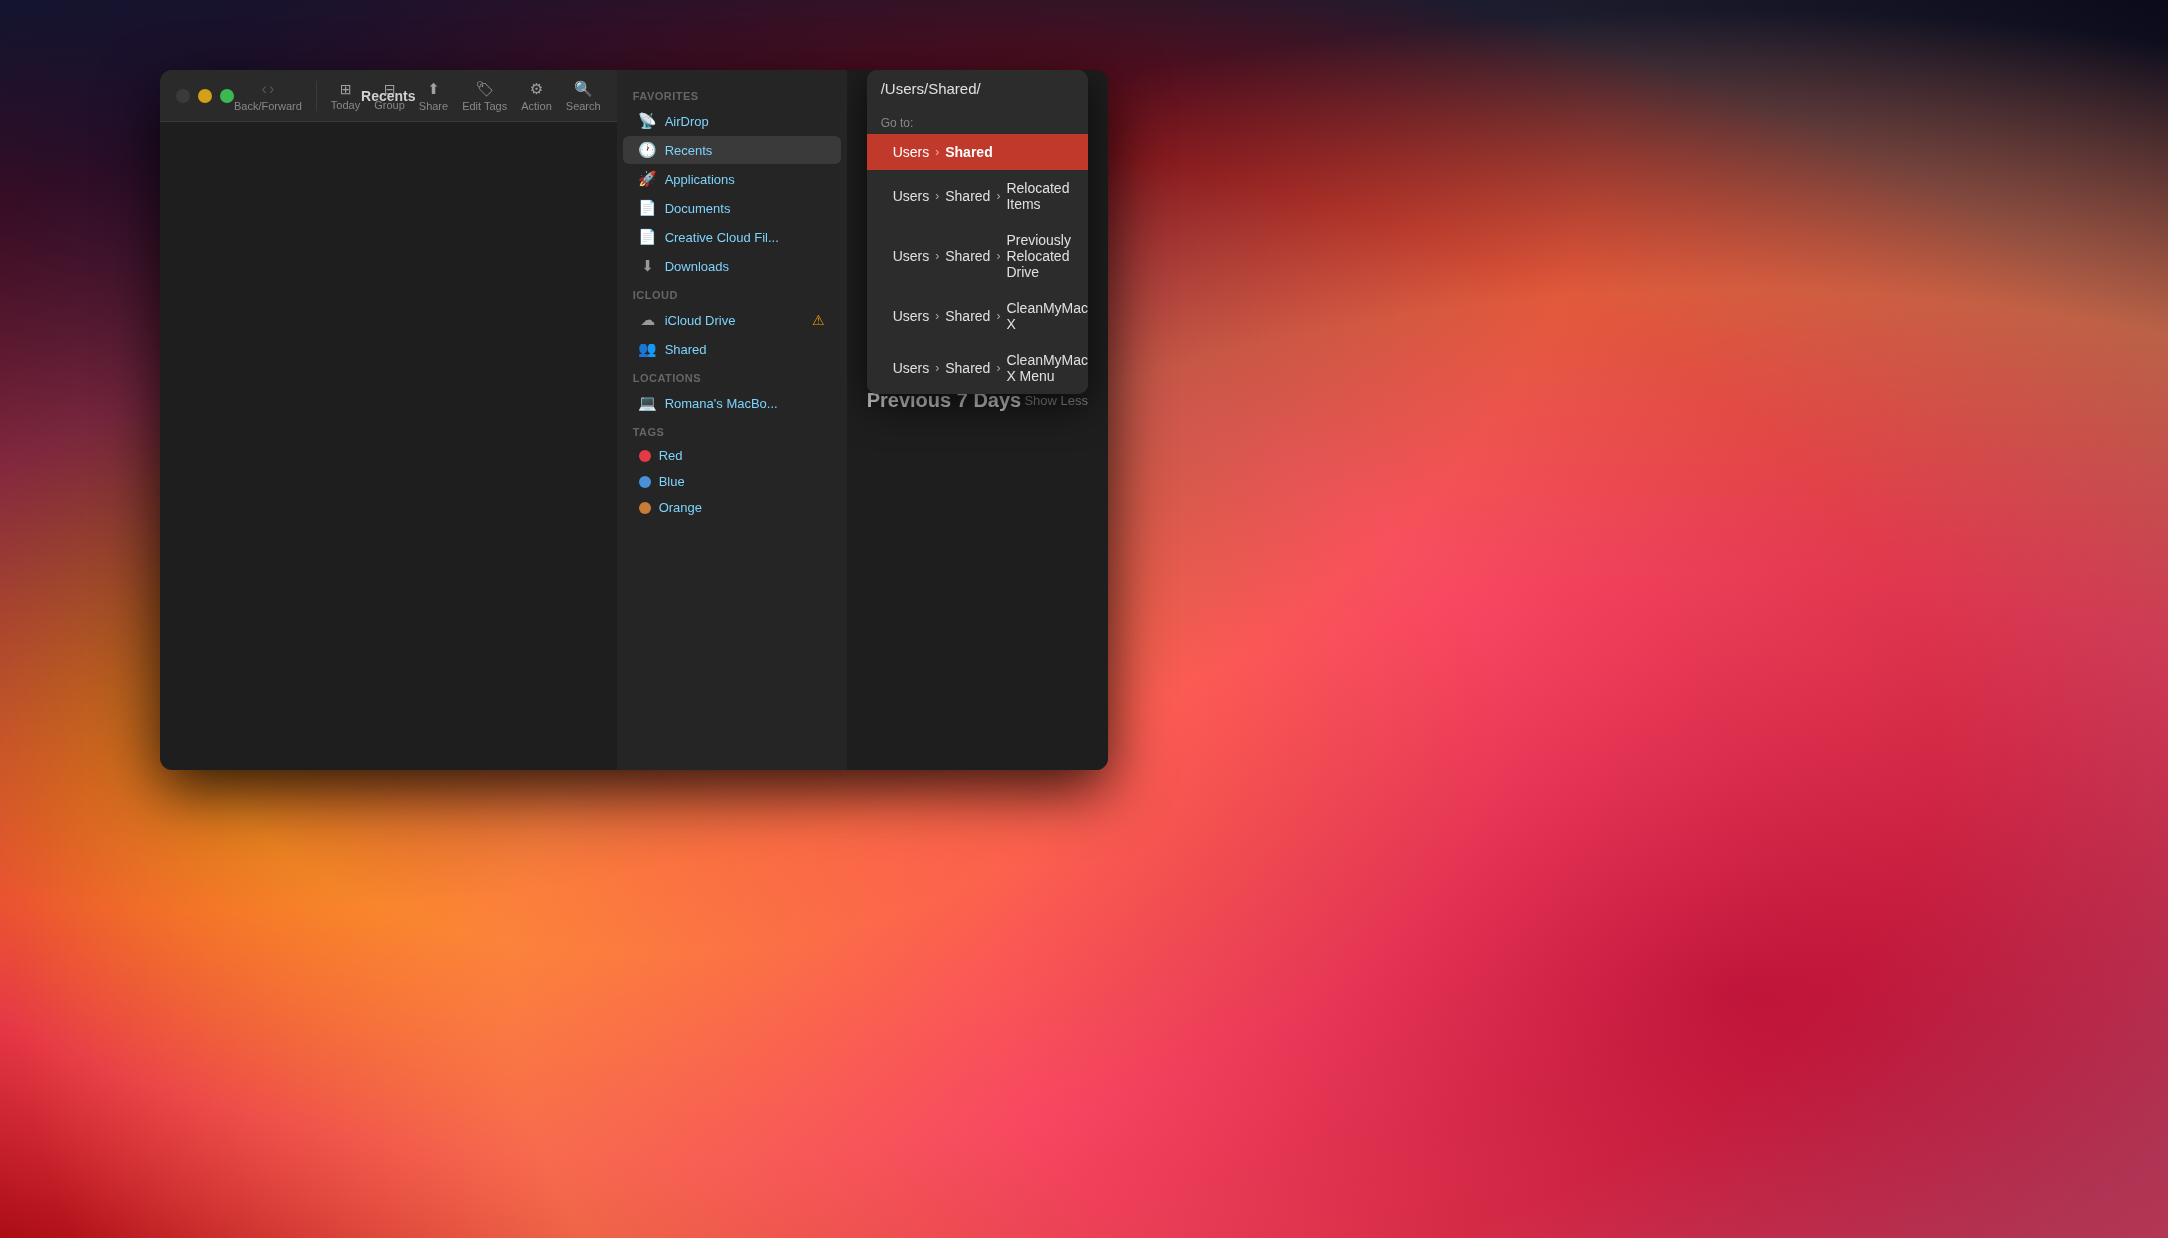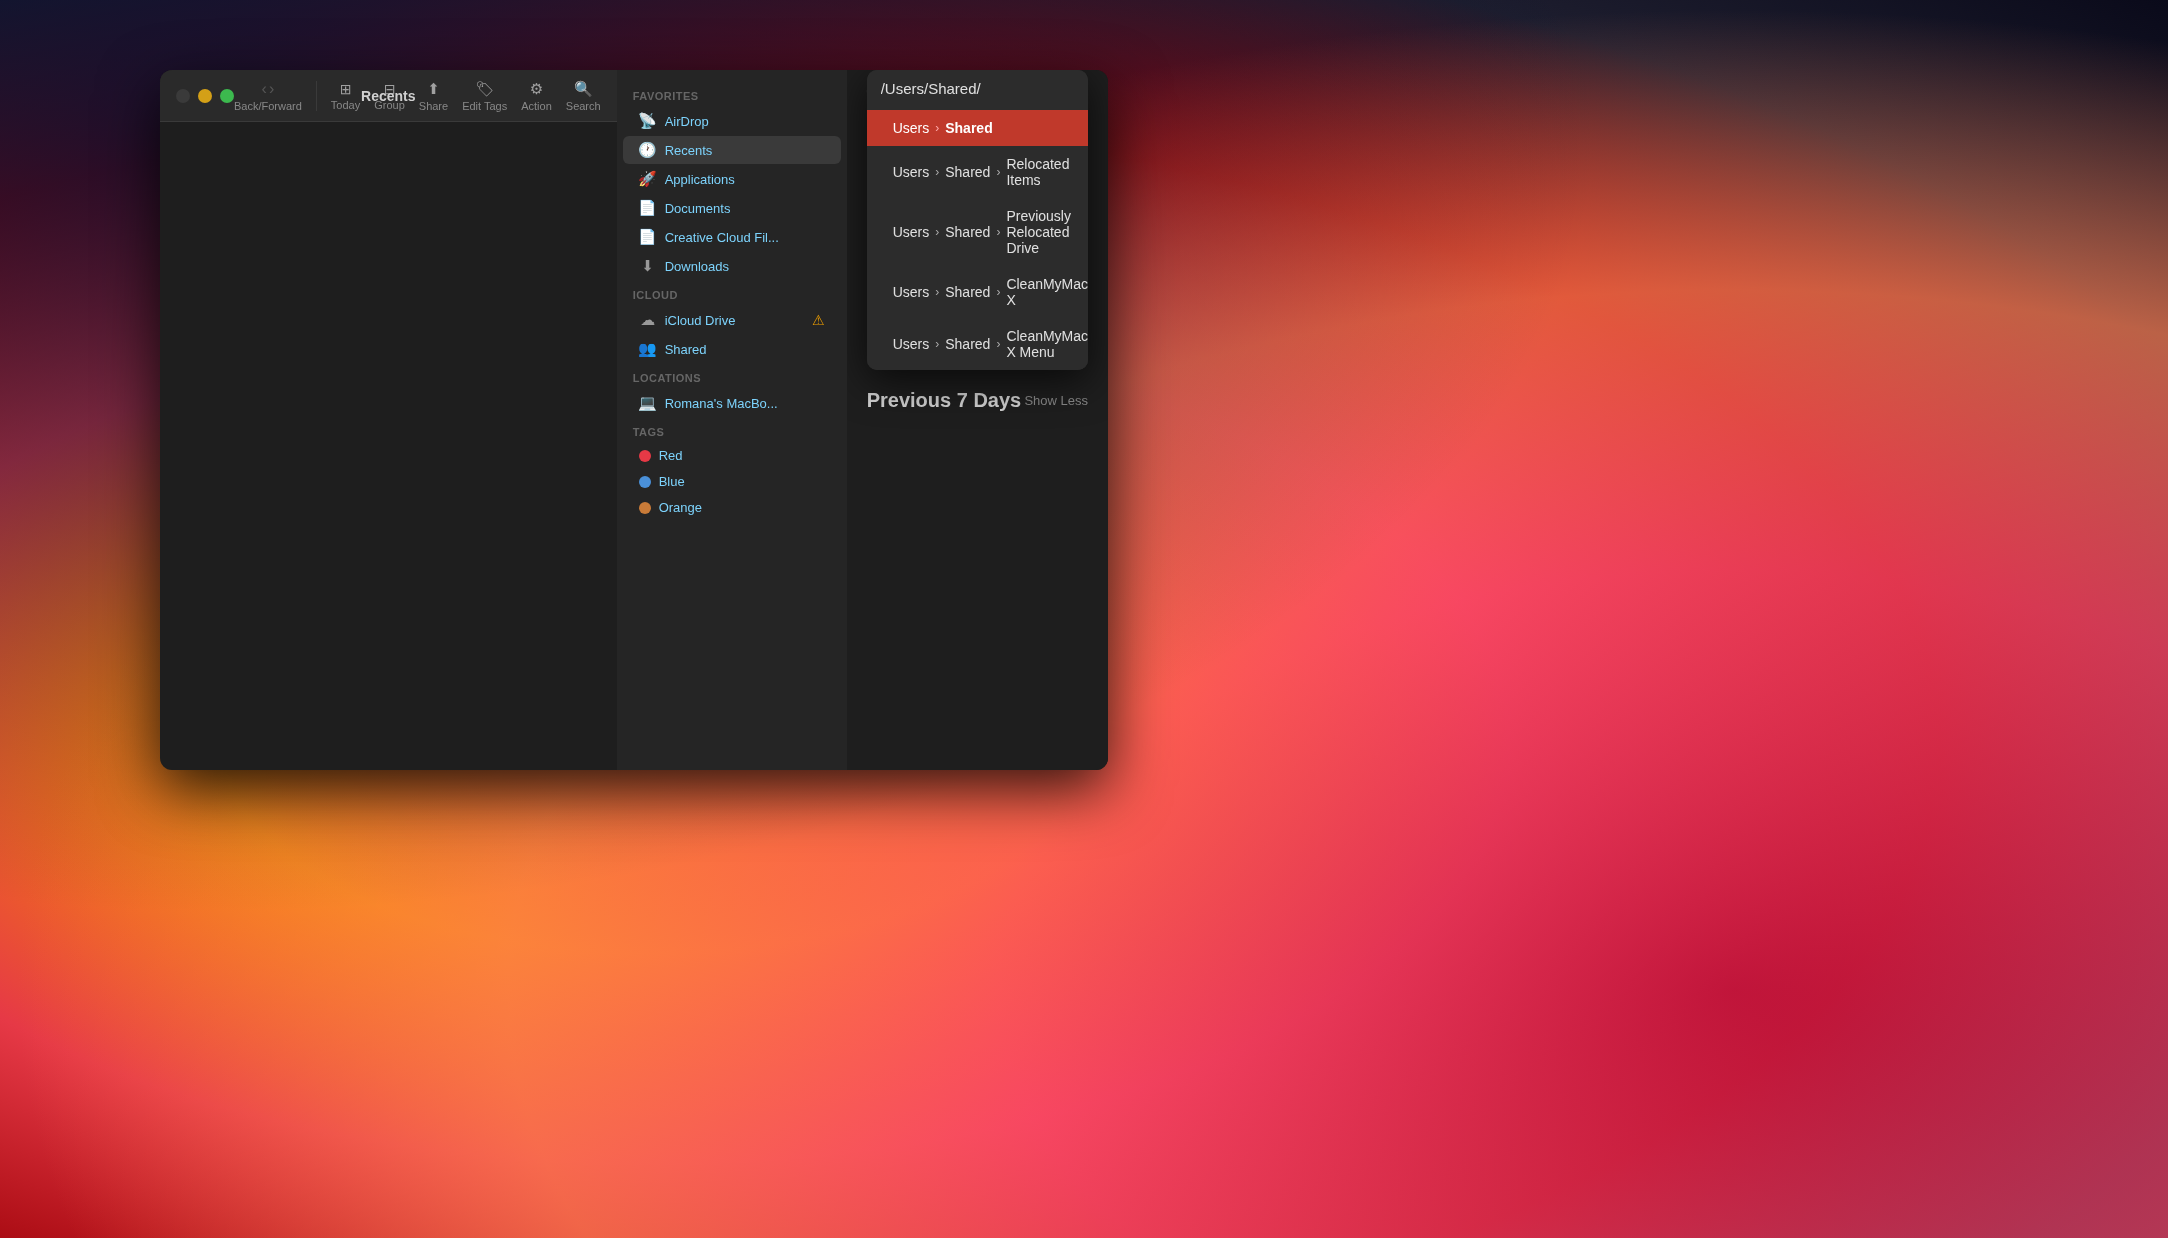--- a/index.html
+++ b/index.html
@@ -503,20 +503,21 @@
         <span class="section-title">Previous 7 Days</span>
         <span class="show-less-btn">Show Less</span>
       </div>
 
       <div class="goto-dialog">
         <div class="goto-input-row">
           <input class="goto-input" type="text" value="/Users/Shared/" style="">
           <div class="goto-clear-btn">✕</div>
         </div>
         <div class="goto-suggestions">
+          <div class="goto-goto-label">Go to:</div>
 
           <div class="goto-suggestion-item selected">
             <span class="path-segment">Users</span>
             <span class="path-arrow">›</span>
             <span class="path-highlight">Shared</span>
           </div>
 
           <div class="goto-suggestion-item">
             <span class="path-segment">Users</span>
             <span class="path-arrow">›</span>

